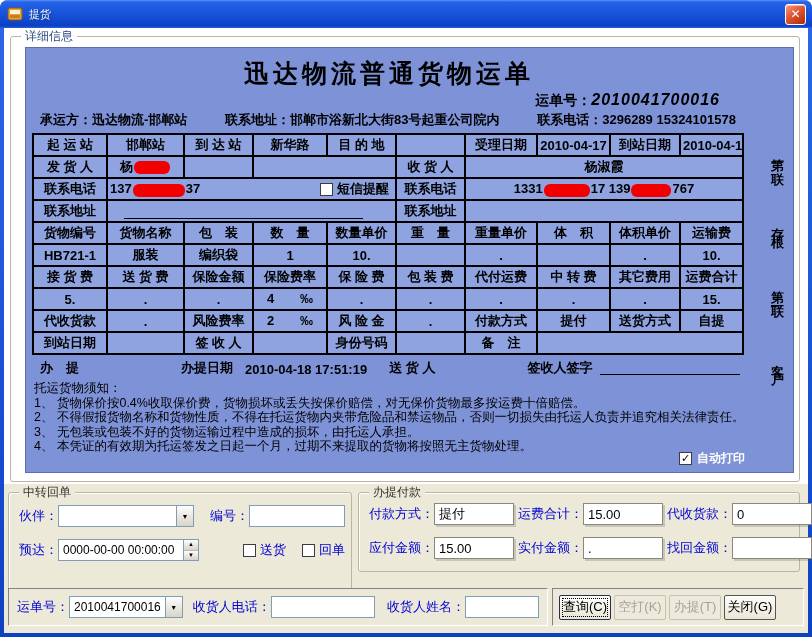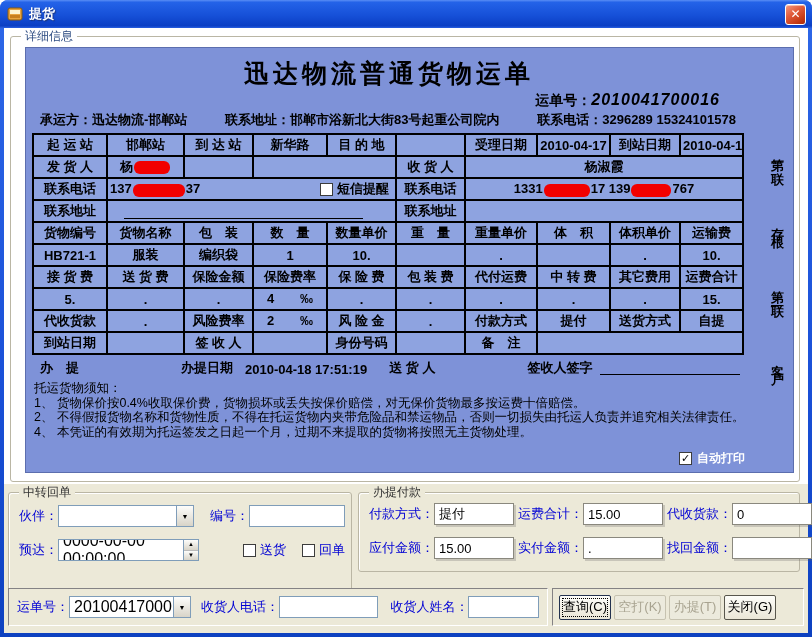--- a/index.html
+++ b/index.html
@@ -9,21 +9,21 @@
   .window { position:relative; width:812px; height:637px;
     background:linear-gradient(180deg,#2e68e8 0%,#1a50d8 60%,#0d41c0 100%);
     border-radius:8px 8px 0 0; }
 
   
   .titlebar { position:absolute; top:0; left:0; right:0; height:28px;
     display:flex; align-items:center; padding:0 6px;
     background:linear-gradient(180deg,#5a8ef5 0%,#2463e8 8%,#1650d8 55%,#0b3fc4 92%,#2a60e0 100%);
     border-radius:8px 8px 0 0; }
   .app-icon { width:18px; height:18px; margin-right:5px; display:flex; align-items:center; justify-content:center; }
-  .title-text { color:#fff; font-size:13px; font-weight:bold; text-shadow:1px 1px 1px #1a357e; flex:1; }
+  .title-text { color:#fff; font-size:11px; font-weight:normal; text-shadow:1px 1px 1px #1a357e; flex:1; }
   .close-btn { width:21px; height:21px; border:1px solid #fff; border-radius:3px;
     background:linear-gradient(145deg,#f49a82 0%,#e25d3d 40%,#c33812 80%,#a92c0c 100%);
     color:#fff; font-size:12px; font-weight:bold; display:flex; align-items:center; justify-content:center;
     box-shadow:inset 0 1px 0 rgba(255,255,255,.5); cursor:pointer; }
 
   
   .client { position:absolute; top:28px; left:4px; right:4px; bottom:4px; background:#fff;padding-left:40px; }
   .bottom-zone { position:absolute; left:0; right:0; top:456px; bottom:0; background:#ece9d8; }
 
   .groupbox { position:absolute; border:1px solid #bab6a4; border-radius:3px;
@@ -82,21 +82,21 @@
   .gb-payment  { left:354px; top:464px; width:442px; height:80px; background:#ece9d8; }
   .gb-transfer > .gb-label, .gb-payment > .gb-label { background:#ece9d8; color:#333; }
 
   .blue-label { color:#0000d4; font-size:13px; white-space:nowrap; }
   .tg-row { position:absolute; left:10px; right:6px; display:flex; align-items:center; }
   .tg-r1 { top:12px; } .tg-r2 { top:46px; }
 
   .field-box { background:#fff; border:1px solid #7f9db9; height:22px; font-size:13px;
     color:#000; display:flex; align-items:center; padding:0 4px; overflow:hidden; }
   .combo { display:flex; height:22px; border:1px solid #7f9db9; background:#fff; }
-  .combo-value { flex:1; font-size:16px; display:flex; align-items:center; padding:0 4px; overflow:hidden; }
+  .combo-value { flex:1; font-size:12px; display:flex; align-items:center; padding:0 4px; overflow:hidden; }
   .combo-btn { width:17px; background:linear-gradient(180deg,#fdfdfb,#d8d4c8); border-left:1px solid #7f9db9;
     display:flex; align-items:center; justify-content:center; font-size:7px; color:#000; cursor:pointer; }
   .spin { width:15px; display:flex; flex-direction:column; border-left:1px solid #7f9db9; }
   .spin span { flex:1; background:linear-gradient(180deg,#fdfdfb,#d8d4c8); font-size:6px; line-height:9px;
     text-align:center; color:#000; border-bottom:1px solid #bbb; cursor:pointer; }
   .spin span:last-child { border-bottom:none; }
 
   .pay-grid { position:absolute; left:10px; right:10px; top:10px; display:grid;
     grid-template-columns:auto auto auto; row-gap:12px; column-gap:4px; }
   .pay-field { display:flex; align-items:center; }
@@ -288,20 +288,21 @@
             <span class="wpk-date">2010-04-18 17:51:19</span>
             <span class="wpk-deliverer">送 货 人</span>
             <span class="wpk-sign">签收人签字</span>
             <span class="sign-line"></span>
           </div>
 
           <div class="wb-notes">
             <div>托运货物须知：</div>
             <div>1、 货物保价按0.4%收取保价费，货物损坏或丢失按保价赔偿，对无保价货物最多按运费十倍赔偿。</div>
             <div>2、 不得假报货物名称和货物性质，不得在托运货物内夹带危险品和禁运物品，否则一切损失由托运人负责并追究相关法律责任。</div>
+            <div>3、 无包装或包装不好的货物运输过程中造成的损坏，由托运人承担。</div>
             <div>4、 本凭证的有效期为托运签发之日起一个月，过期不来提取的货物将按照无主货物处理。</div>
           </div>
         </div>
 
         <div class="auto-print">
           <span class="cb">✓</span>
           <span>自动打印</span>
         </div>
 
         <div class="wb-strip">

